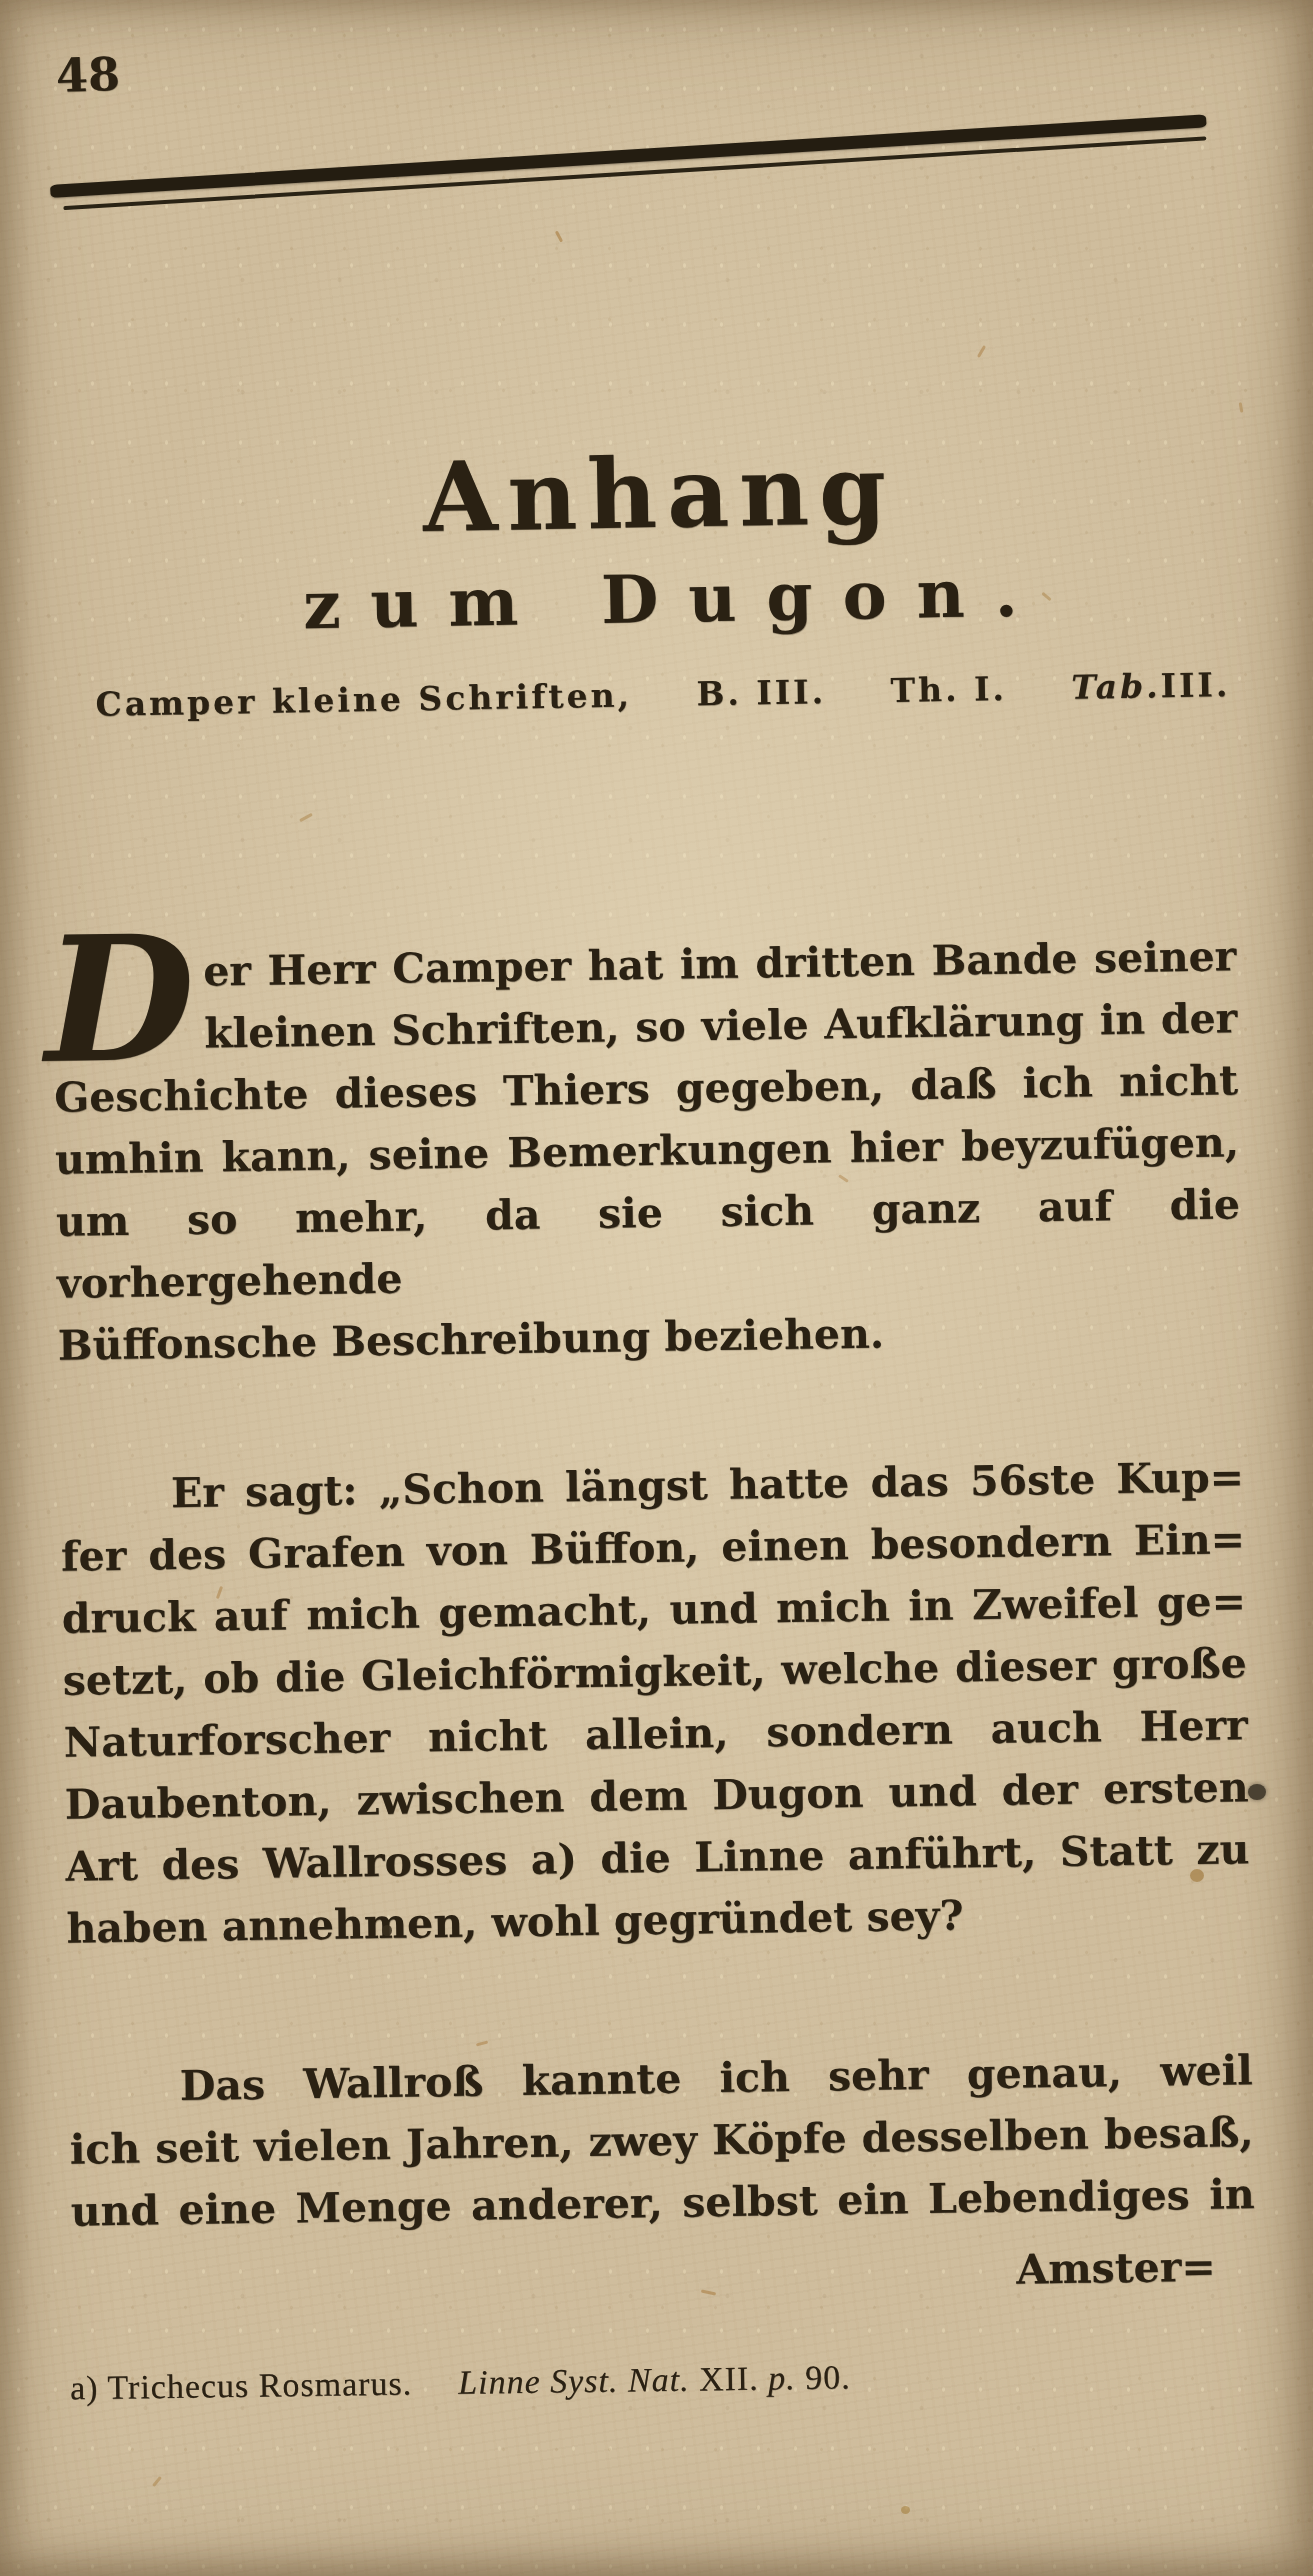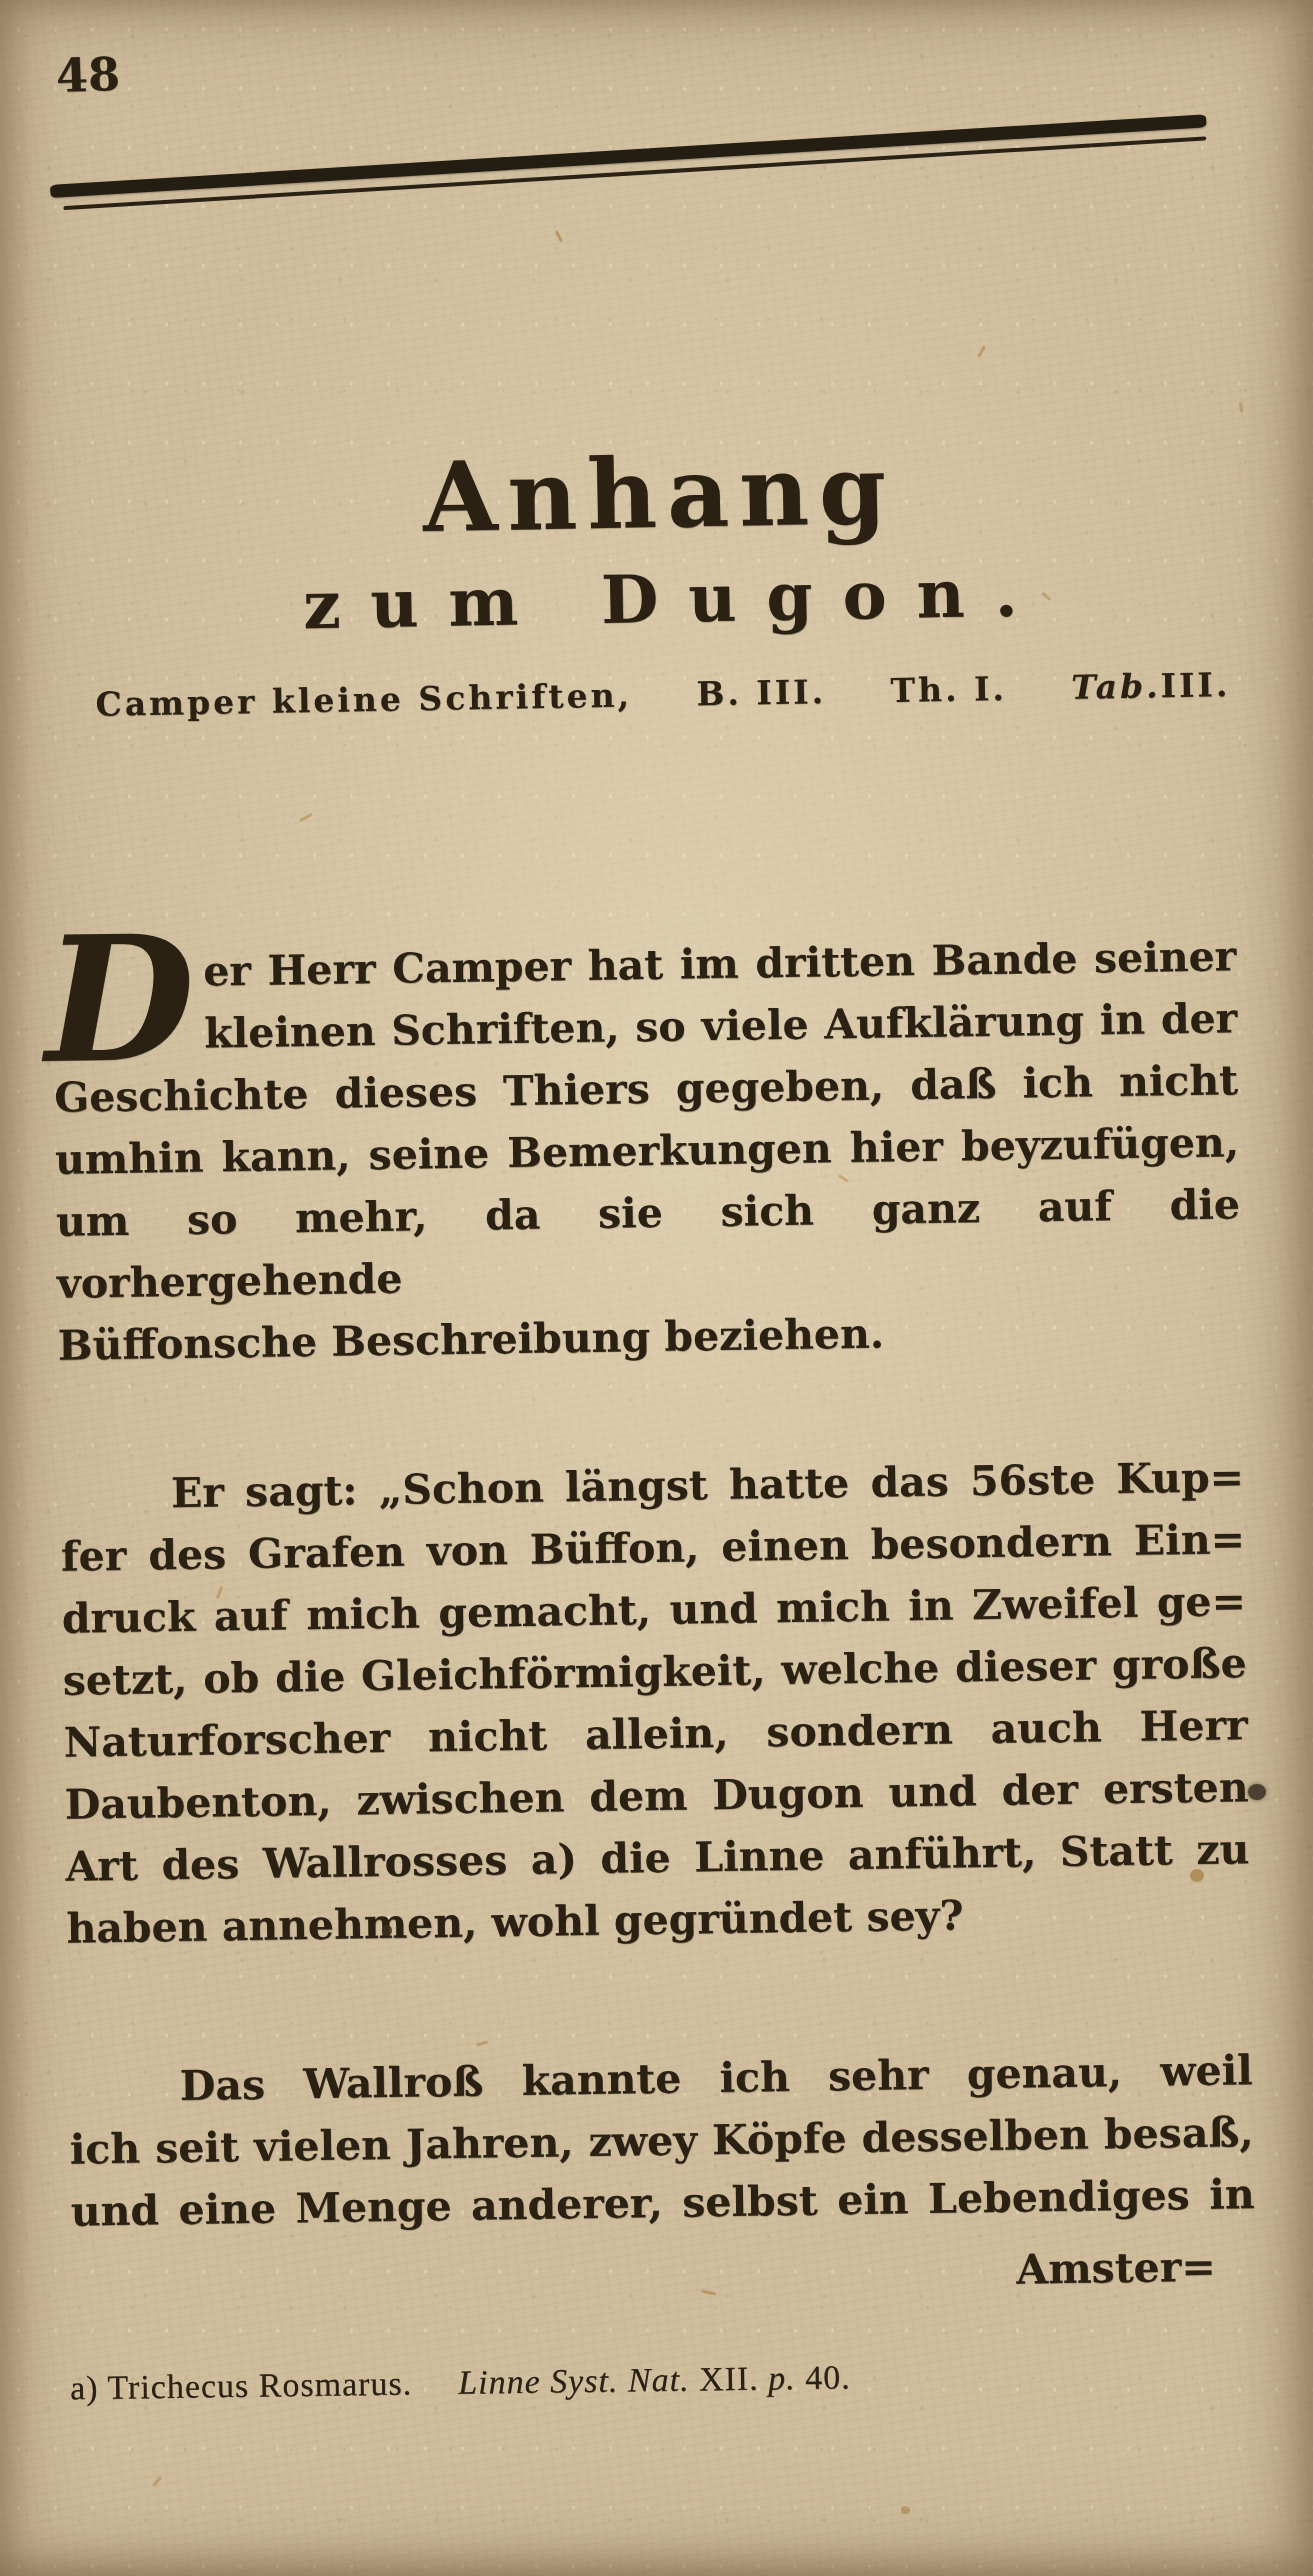--- a/index.html
+++ b/index.html
@@ -148,21 +148,21 @@
     </div>
 
     <div class="catchword">Amster=</div>
   </div>
 
   <div class="footnote">
     <span>a)</span>
     <span>Trichecus Rosmarus.</span><span class="gap"></span><span class="it">Linne Syst. Nat.</span>
     <span>XII.</span>
     <span class="it">p.</span>
-    <span>40.</span>
+    <span>90.</span>
   </div>
 
   <div class="speck" style="left:1248px; top:1784px; width:18px; height:16px; background:#4a4132; box-shadow:0 0 4px rgba(74,65,50,0.7);"></div>
   <div class="speck" style="left:1190px; top:1869px; width:14px; height:13px; background:#a8854e; opacity:0.8;"></div>
   <div class="speck" style="left:382px; top:1925px; width:10px; height:11px; background:#3a2f1f; opacity:0.85;"></div>
   <div class="speck" style="left:901px; top:2506px; width:9px; height:8px; background:#a5803f; opacity:0.6;"></div>
   <div class="fiber" style="left:553px; top:235px; width:12px; height:3px; background:rgba(164,116,52,0.55); transform:rotate(62deg);"></div>
   <div class="fiber" style="left:299px; top:816px; width:14px; height:3px; background:rgba(170,130,70,0.5); transform:rotate(-28deg);"></div>
   <div class="fiber" style="left:1041px; top:595px; width:11px; height:3px; background:rgba(170,130,70,0.5); transform:rotate(40deg);"></div>
   <div class="fiber" style="left:213px; top:1591px; width:13px; height:3px; background:rgba(164,116,52,0.45); transform:rotate(-70deg);"></div>

